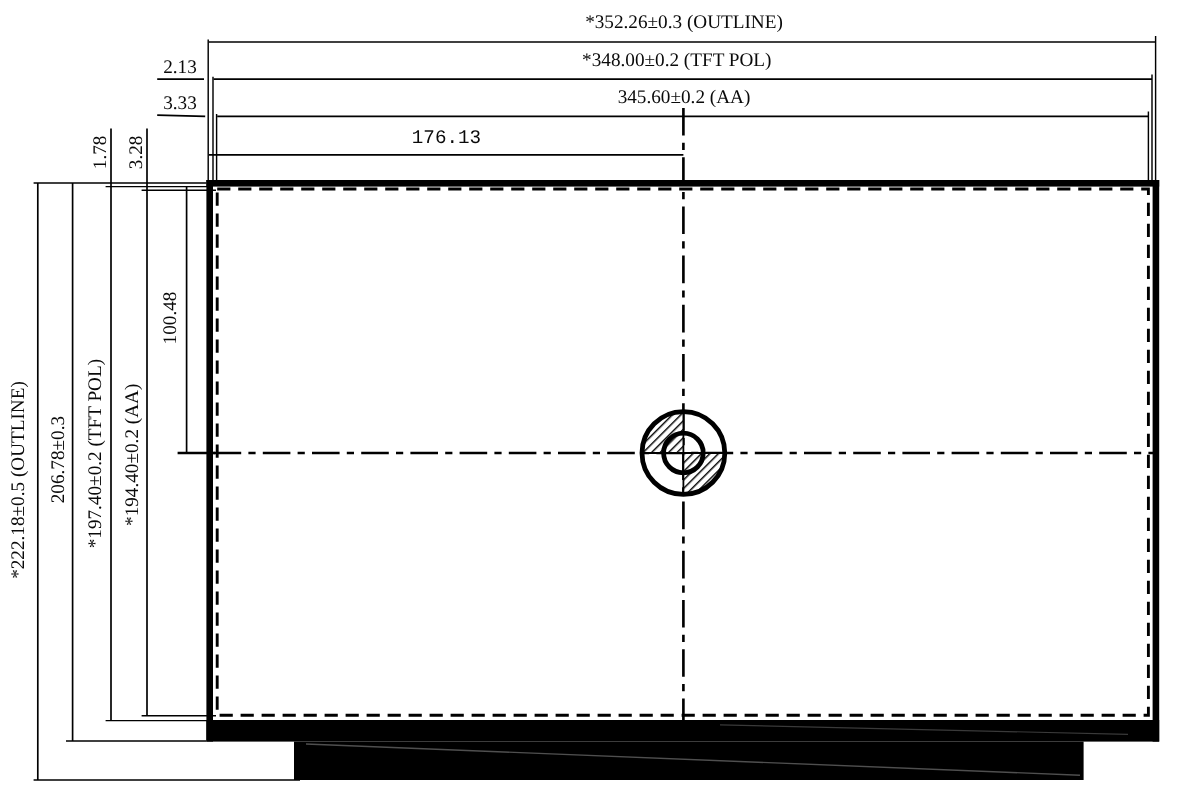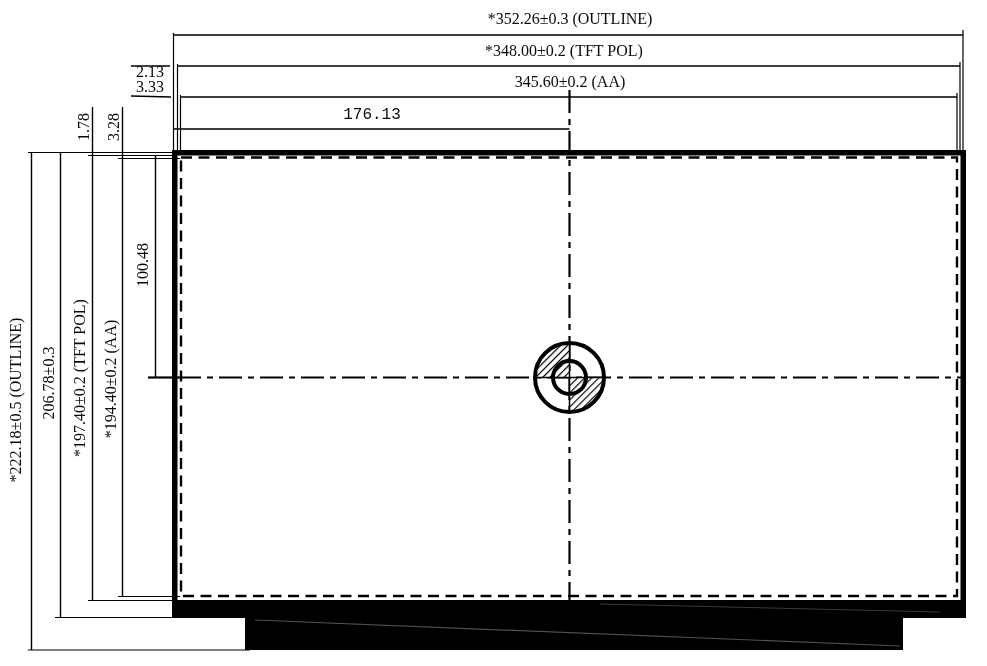--- a/index.html
+++ b/index.html
@@ -105,21 +105,21 @@
   </svg>
 
   <div class="dimtext" style="left:570px;top:19px;">*352.26±0.3 (OUTLINE)</div>
 
   <div class="dimtext" style="left:564px;top:51px;">*348.00±0.2 (TFT POL)</div>
 
   <div class="dimtext" style="left:570px;top:82px;text-align:right;">345.60±0.2 (AA)</div>
 
   <div class="dimtext" style="left:372px;top:115px;font-family:Liberation Mono, monospace;">176.13</div>
 
-  <div class="dimtext" style="left:150px;top:72px;">2.13</div>
+  <div class="dimtext" style="left:150px;top:57px;">2.13</div>
 
   <div class="dimtext" style="left:150px;top:87px;">3.33</div>
 
   <div class="dimtext rot" style="left:84px;top:127px;">1.78</div>
 
   <div class="dimtext rot" style="left:114px;top:127px;">3.28</div>
 
   <div class="dimtext rot" style="left:16px;top:400px;">*222.18±0.5 (OUTLINE)</div>
 
   <div class="dimtext rot" style="left:49px;top:383px;">206.78±0.3</div>

